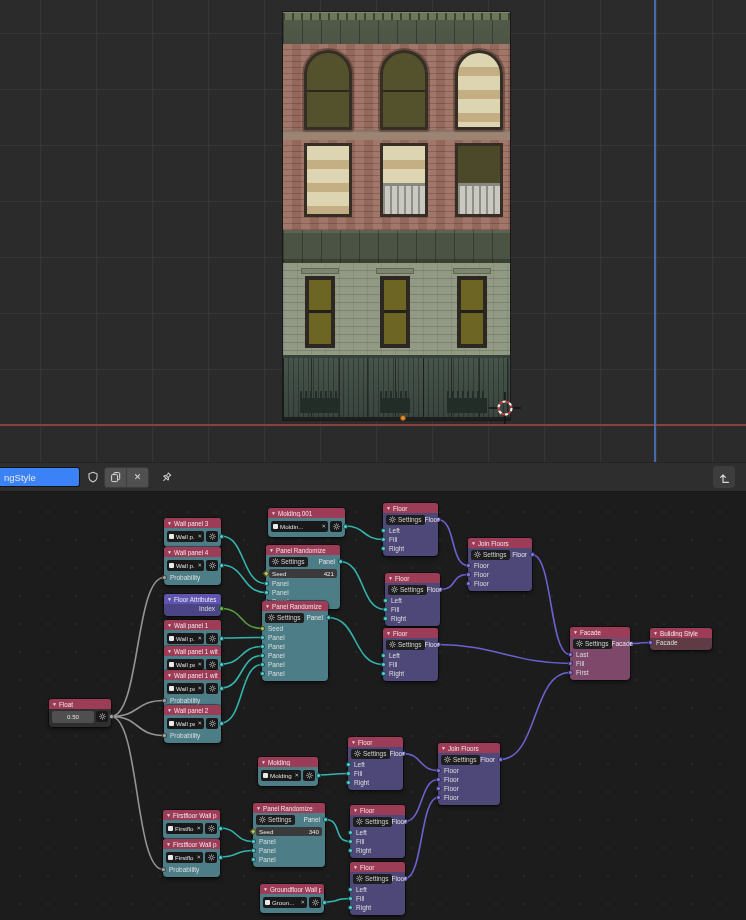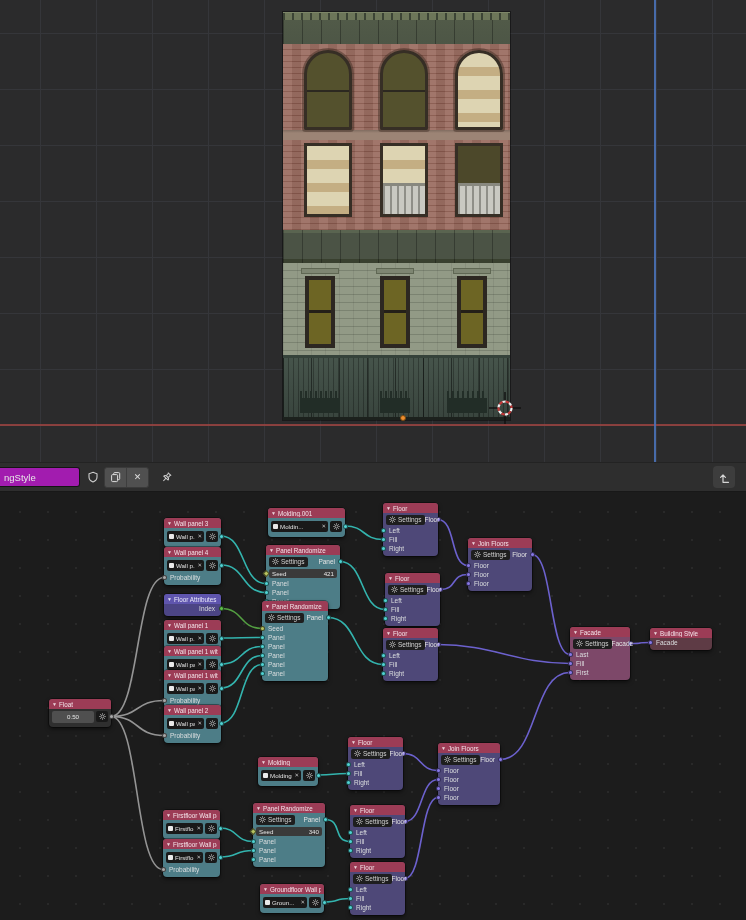--- a/index.html
+++ b/index.html
@@ -48,21 +48,21 @@
   .ws{position:absolute;top:264px;width:30px;height:72px;box-sizing:border-box;border:4px solid #2c2721;
     background:linear-gradient(180deg,transparent 0 47%,#241f18 47% 52%,transparent 52%),#6d6524;}
   .lintel{position:absolute;top:256px;width:38px;height:6px;background:#7e8672;border:1px solid #5f6753;box-sizing:border-box;}
   .origin-dot{position:absolute;left:400px;top:415px;width:6px;height:6px;border-radius:50%;
     background:var(--vp-origin);border:1px solid #7a4a12;box-sizing:border-box;}
   .cursor3d{position:absolute;left:487px;top:390px;}
   
   .ed-header{position:absolute;left:0;top:462px;width:746px;height:30px;background:#2e2e2e;
     border-top:1px solid #232323;border-bottom:1px solid #181818;box-sizing:border-box;
     display:flex;align-items:center;z-index:6;}
-  .name-field{width:80px;height:20px;background:#a21caf;border:1px solid #141414;border-left:none;
+  .name-field{width:80px;height:20px;background:#3b82f6;border:1px solid #141414;border-left:none;
     border-radius:0 3px 3px 0;display:flex;align-items:center;padding-left:4px;box-sizing:border-box;
     color:#e8e8e8;font-size:9.5px;overflow:hidden;white-space:nowrap;}
   .flat-ic{margin-left:7px;display:flex;align-items:center;color:#cfcfcf;}
   .btn-group{display:flex;margin-left:5px;background:#505050;border-radius:3px;overflow:hidden;border:1px solid #3a3a3a;}
   .hbtn{width:21px;height:19px;display:flex;align-items:center;justify-content:center;color:#ddd;font-size:9px;}
   .hbtn + .hbtn{border-left:1px solid #3e3e3e;}
   .corner-btn{margin-left:auto;margin-right:11px;width:22px;height:22px;background:#3d3d3d;border-radius:4px;
     display:flex;align-items:center;justify-content:center;}
   
   .node-bg{position:absolute;left:0;top:492px;width:746px;height:428px;background:#1c1c1c;

